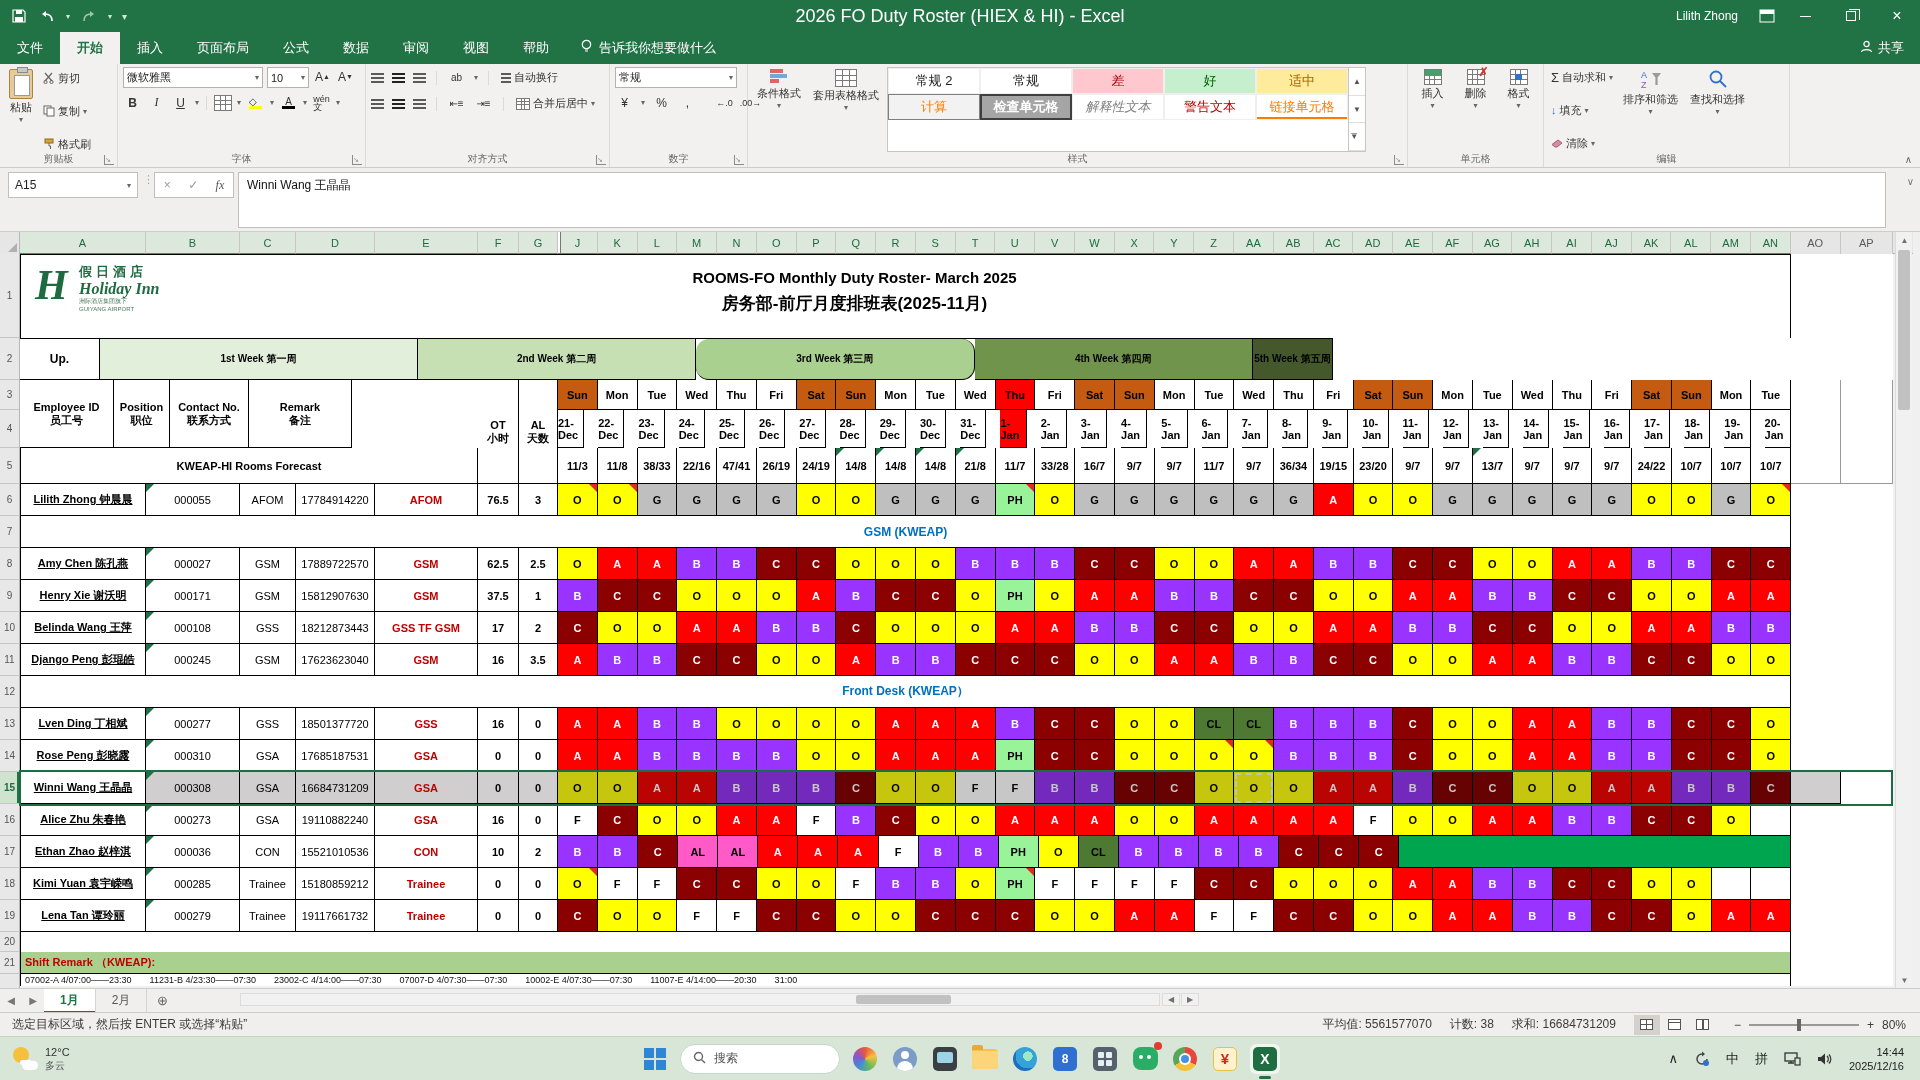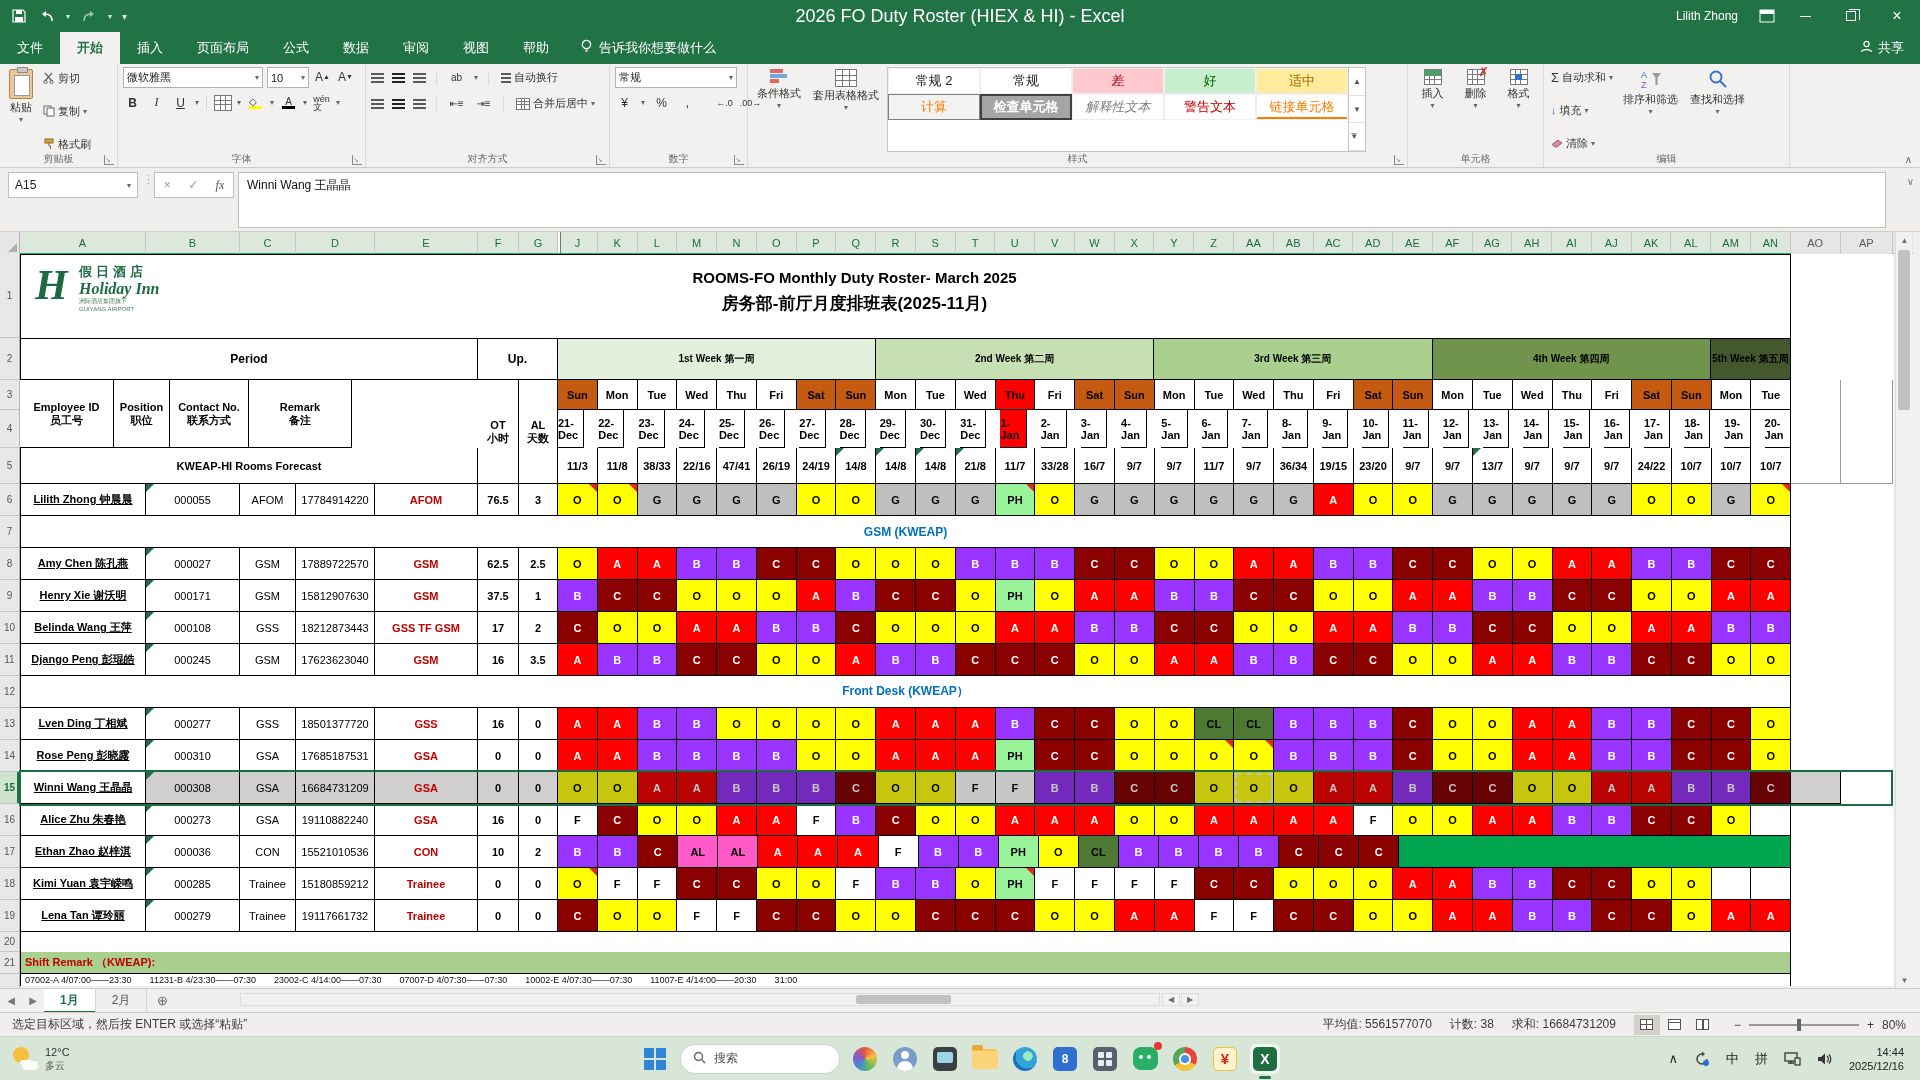--- a/index.html
+++ b/index.html
@@ -600,26 +600,25 @@
         <div class="en">Holiday Inn</div>
         <div class="sub">洲际酒店集团旗下</div>
         <div class="sub">GUIYANG AIRPORT</div>
       </div>
       <div class="titleblock">
         <div class="t1">ROOMS-FO Monthly Duty Roster- March 2025</div>
         <div class="t2">房务部-前厅月度排班表(2025-11月)</div>
       </div>
     </div>
     <div class="row" style="height: 42px;">
-      <div class="c bl hcell" style="width: 458px; border-top: 1px solid rgb(0, 0, 0);">Period</div>
       <div class="c hcell" style="width: 80px; border-top: 1px solid rgb(0, 0, 0);">Up.</div>
       <div style="width: 1233px; display: flex; border-top: 1px solid rgb(0, 0, 0);">
         <div class="weekband" style="flex: 8 1 0px; background: rgb(226, 239, 218);">1st Week 第一周</div>
         <div class="weekband" style="flex: 7 1 0px; background: rgb(198, 224, 180);">2nd Week 第二周</div>
-        <div class="weekband" style="flex: 7 1 0px; background: rgb(169, 208, 142);">3rd Week 第三周</div>
+        <div class="weekband" style="flex: 7 1 0px; background: rgb(169, 208, 142); border-radius: 13px;">3rd Week 第三周</div>
         <div class="weekband" style="flex: 7 1 0px; background: rgb(113, 148, 77);">4th Week 第四周</div>
         <div class="weekband" style="flex: 2 1 0px; background: rgb(68, 88, 44);">5th Week 第五周</div>
       </div>
     </div>
     <div class="row" style="height: 104px;">
       <div style="width: 458px; display: flex; flex-direction: column;">
         <div class="row" style="height: 68px;">
           <div class="c colhead2" style="width: 94px; height: 68px;">
             <div>Employee ID</div>
             <div>员工号</div>

